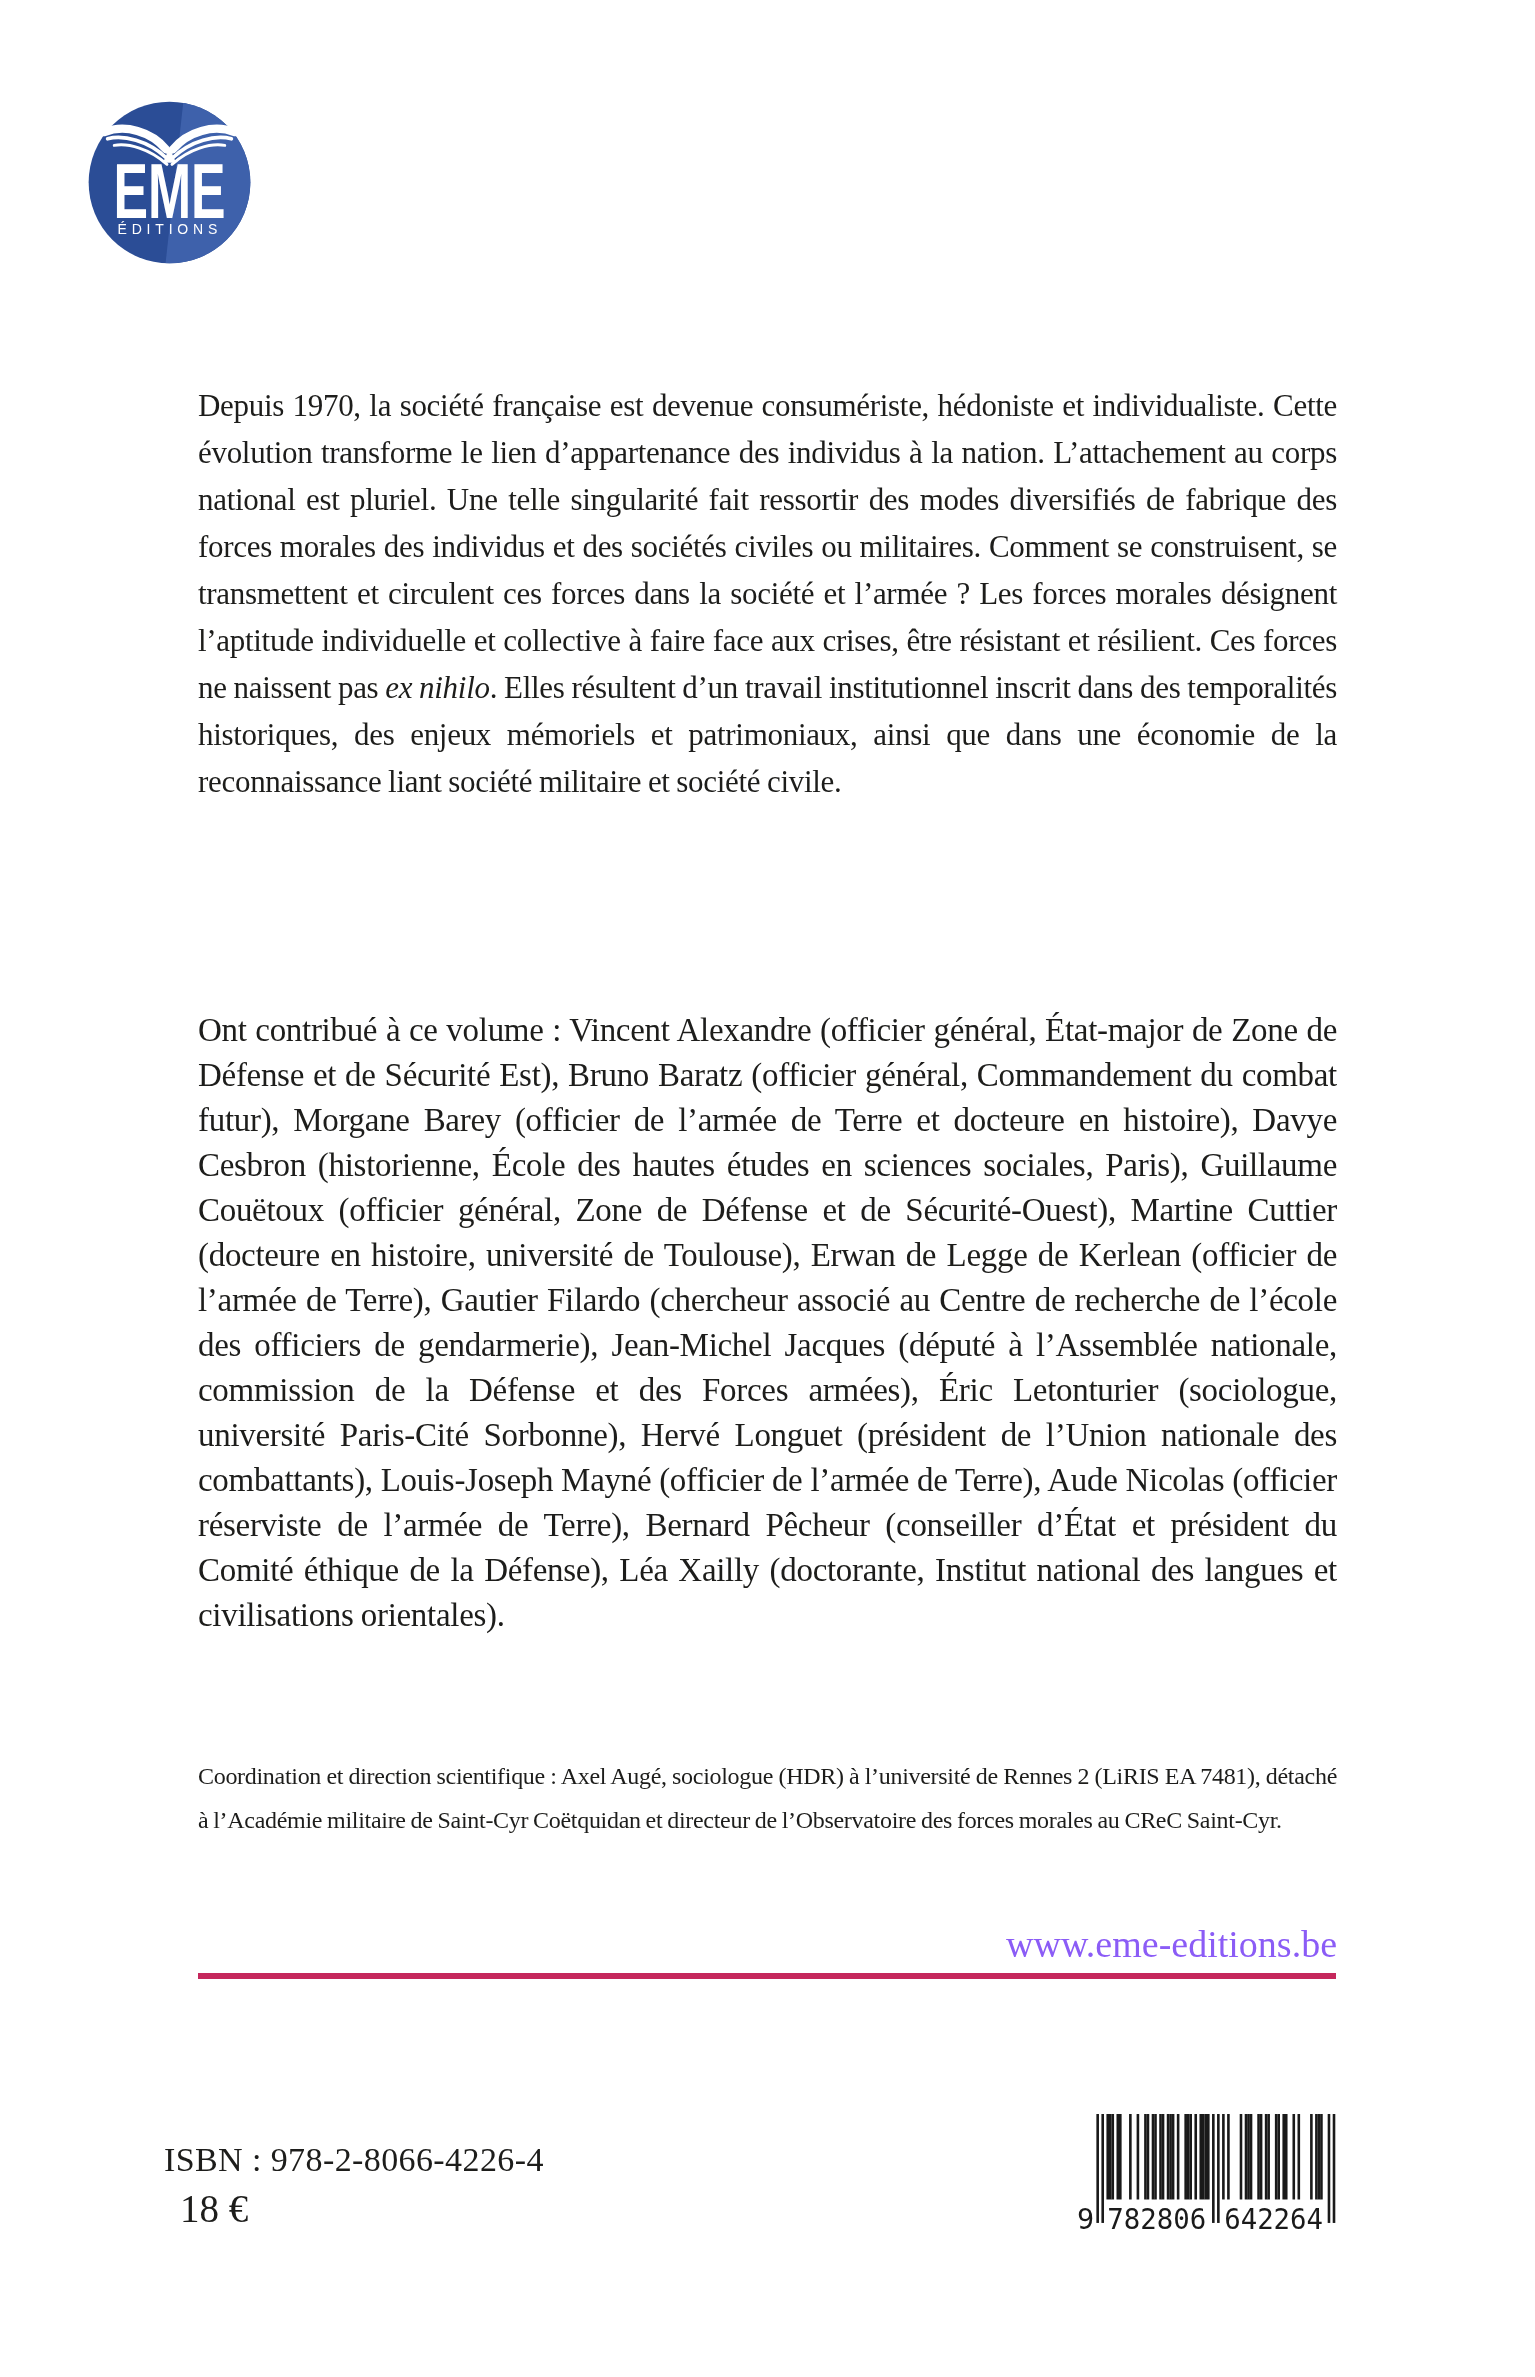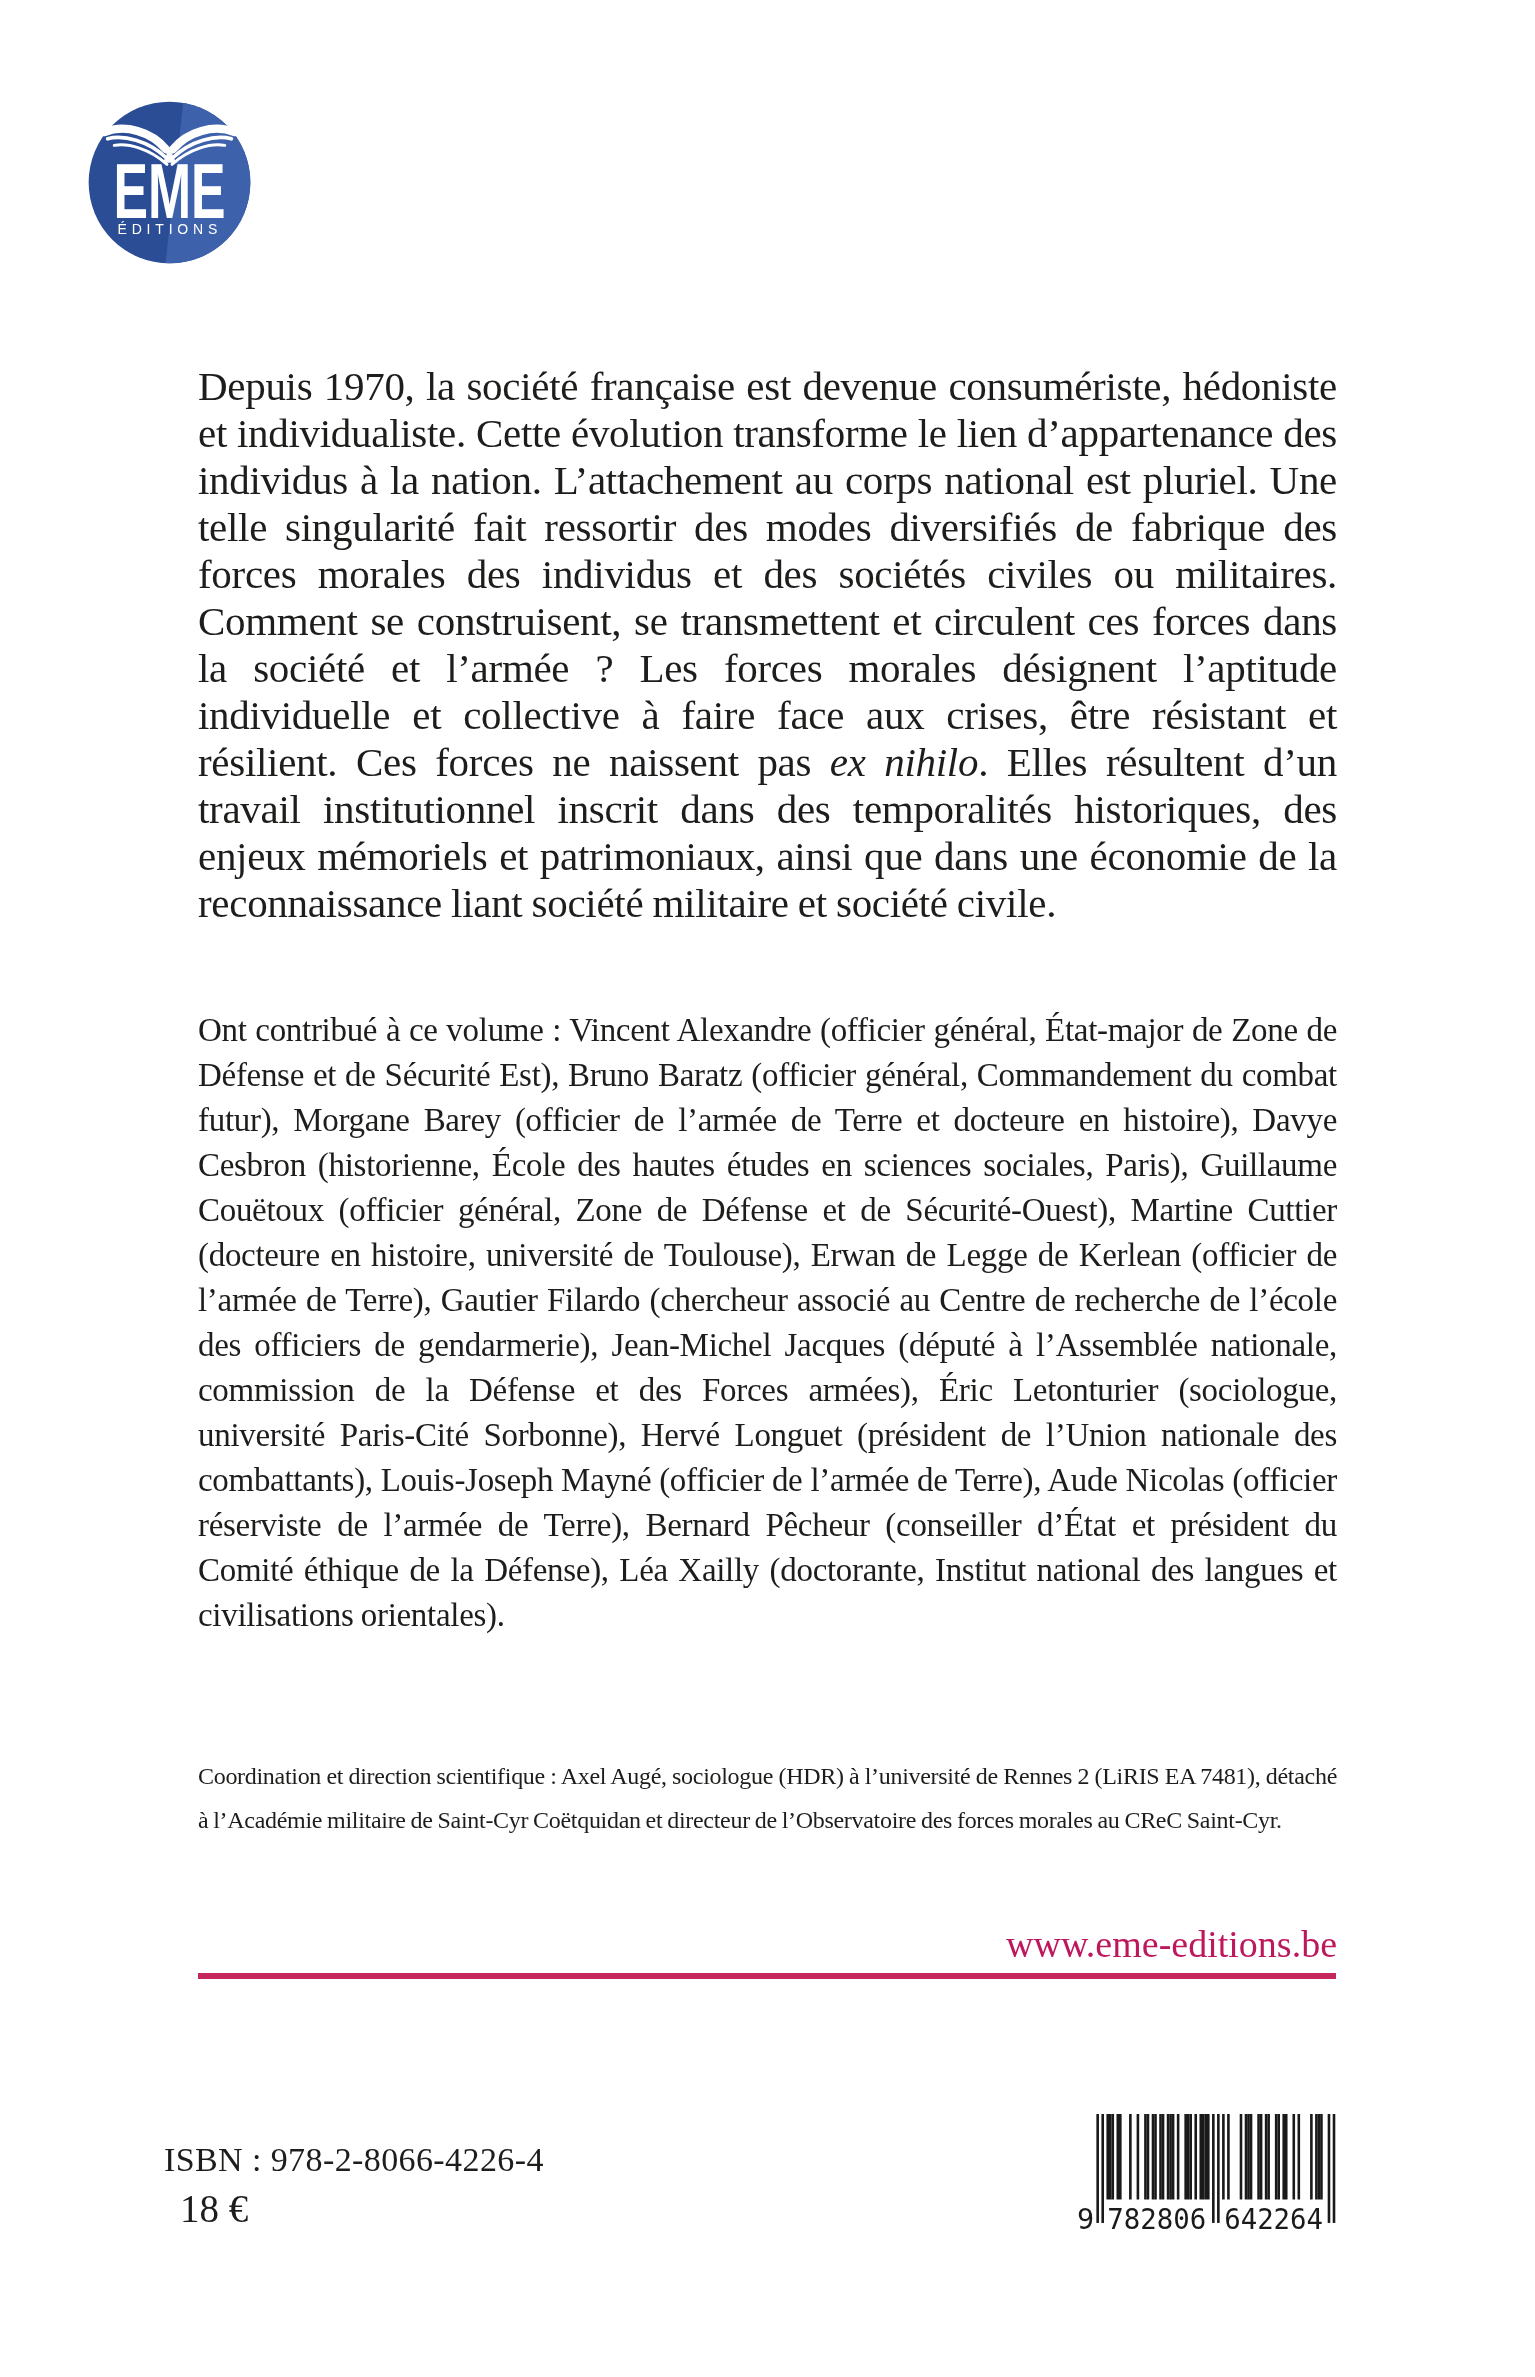--- a/index.html
+++ b/index.html
@@ -25,33 +25,33 @@
 
   
   .para {
     position: absolute;
     left: 198px;
     width: 1139px;
     text-align: justify;
     letter-spacing: -0.3px;
     word-spacing: -0.8px;
   }
-  .p-summary      { top: 320px;  font-size: 41px; line-height: 47px; margin-top: 43px; }
+  .p-summary      { top: 339px;  font-size: 31px; line-height: 47px; margin-top: 43px; }
   .p-contributors { top: 975px; font-size: 33px; line-height: 45px; }
   .p-coordination { top: 1730px; font-size: 24px; line-height: 44px; }
   .para strong { font-weight: normal; }
   .para em { font-style: italic; }
 
   
   .website {
     position: absolute;
     top: 1922px;
     right: 198px;
     font-size: 38px;
-    color: #be185d;
+    color: #8b5cf6;
     text-decoration: none;
     letter-spacing: 0;
   }
   .rule {
     position: absolute;
     left: 198px;
     top: 1973px;
     width: 1138px;
     height: 5.9px;
     background: #c5275c;

